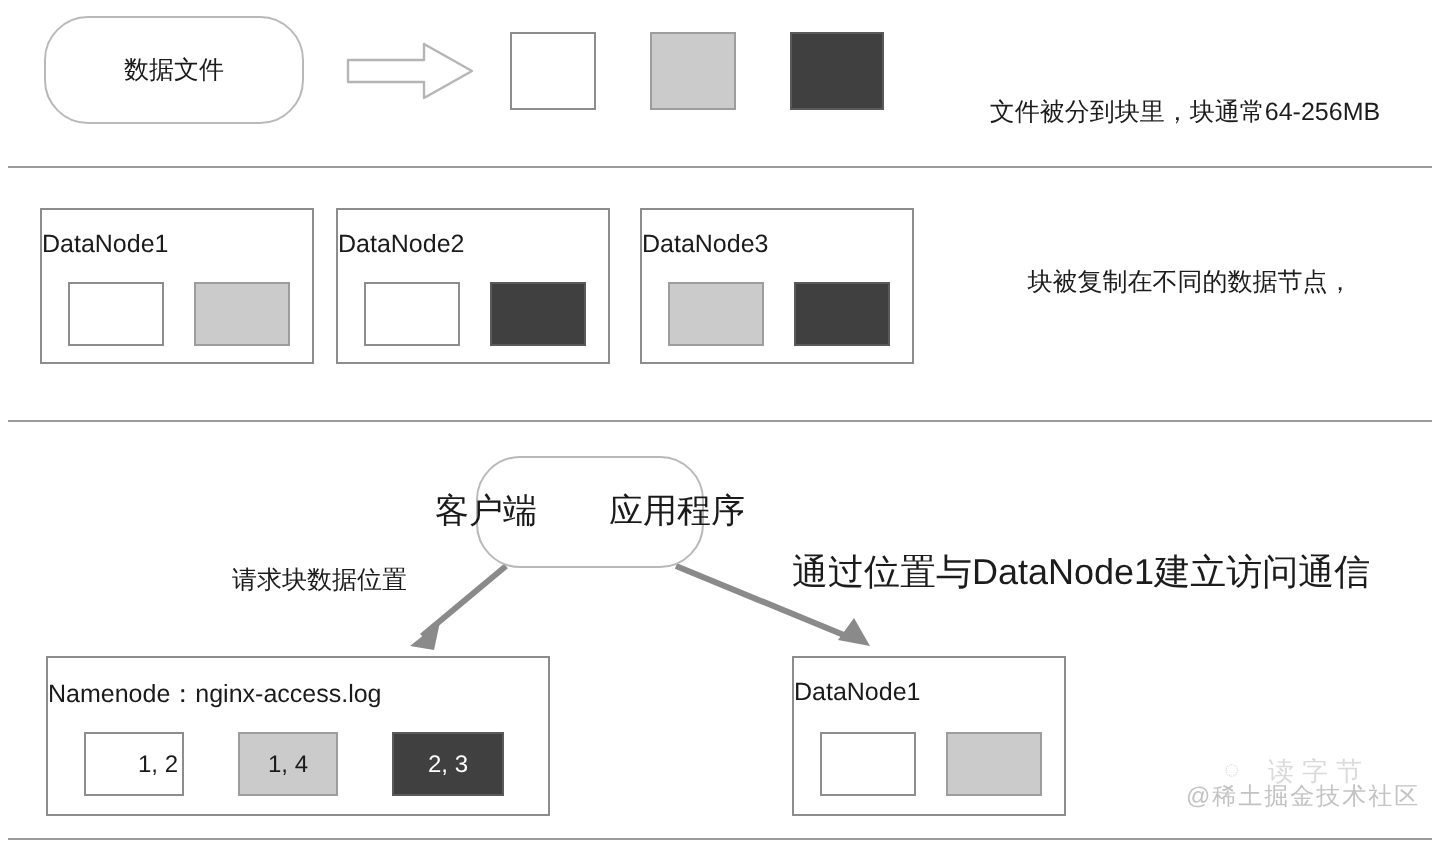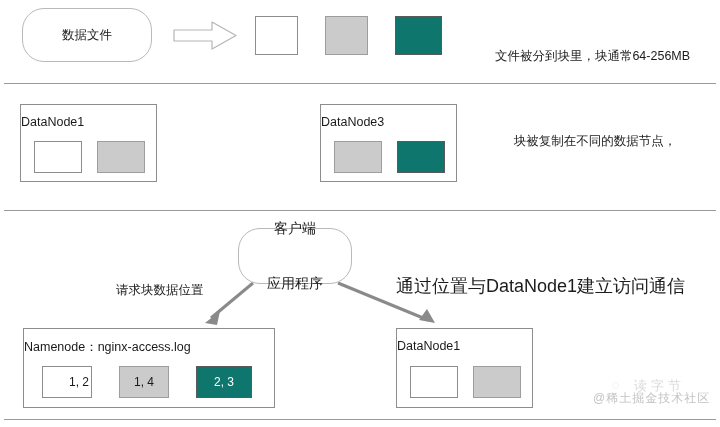--- a/index.html
+++ b/index.html
@@ -28,21 +28,21 @@
     border-top: 1px solid #9a9a9a;
   }
 
   .rrect {
     position: absolute;
     box-sizing: border-box;
     border: 1px solid #b9b9b9;
     border-radius: 22px;
     background: #ffffff;
     display: flex;
-    flex-direction: column;
+    flex-direction: row;
     align-items: center;
     justify-content: center;
     line-height: 1.35;
   }
   .rrect .ln {
     display: block;
     text-align: center;
     white-space: nowrap;
   }
 
@@ -64,21 +64,21 @@
     position: absolute;
     box-sizing: border-box;
     border: 1px solid #8d8d8d;
     display: flex;
     align-items: center;
     justify-content: center;
     white-space: nowrap;
   }
   .blk.white { background: #ffffff; color: #1a1a1a; border-color: #8d8d8d; padding-left: 24px; }
   .blk.light { background: #cbcbcb; color: #1a1a1a; border-color: #9d9d9d; }
-  .blk.dark  { background: #0f766e; color: #ffffff; border-color: #5a5a5a; }
+  .blk.dark  { background: #404040; color: #ffffff; border-color: #5a5a5a; }
 
   .caption {
     position: absolute;
     text-align: center;
     white-space: nowrap;
     line-height: 1.5;
     color: #1c1c1c;
   }
   .caption .ln { display: block; }
 
@@ -165,36 +165,45 @@
   <div class="nodebox" style="left:20px; top:104px; width:137px; height:78px;">
     <div class="nodetitle" style="top:10px; font-size:12.5px;">DataNode1</div>
     <div class="blk white" style="left:13px; top:36px; width:48px; height:32px;">
       <span></span>
     </div>
     <div class="blk light" style="left:76px; top:36px; width:48px; height:32px;">
       <span></span>
     </div>
   </div>
 
+  <div class="nodebox" style="left:168px; top:104px; width:137px; height:78px;">
+    <div class="nodetitle" style="top:10px; font-size:12.5px;">DataNode2</div>
+    <div class="blk white" style="left:13px; top:36px; width:48px; height:32px;">
+      <span></span>
+    </div>
+    <div class="blk dark" style="left:76px; top:36px; width:48px; height:32px;">
+      <span></span>
+    </div>
+  </div>
 
   <div class="nodebox" style="left:320px; top:104px; width:137px; height:78px;">
     <div class="nodetitle" style="top:10px; font-size:12.5px;">DataNode3</div>
     <div class="blk light" style="left:13px; top:36px; width:48px; height:32px;">
       <span></span>
     </div>
     <div class="blk dark" style="left:76px; top:36px; width:48px; height:32px;">
       <span></span>
     </div>
   </div>
 
   <div class="caption" style="left:480px; top:132px; width:230px; font-size:12.5px;">
     <span class="ln">块被复制在不同的数据节点，</span>
   </div>
 
-  <div class="rrect" style="left:238px; top:228px; width:114px; height:56px; font-size:14px;gap:36px;">
+  <div class="rrect" style="left:238px; top:228px; width:114px; height:56px; font-size:17px;gap:36px;">
     <span class="ln">客户端</span>
     <span class="ln">应用程序</span>
   </div>
 
   <div class="arrowlabel" style="left:116px; top:282px; font-size:12.5px;">请求块数据位置</div>
 
   <div class="arrowlabel" style="left:396px; top:274px; font-size:18px;">通过位置与DataNode1建立访问通信</div>
 
   <div class="nodebox" style="left:23px; top:328px; width:252px; height:80px;">
     <div class="nodetitle" style="top:10px; font-size:12.5px;">Namenode：nginx-access.log</div>

